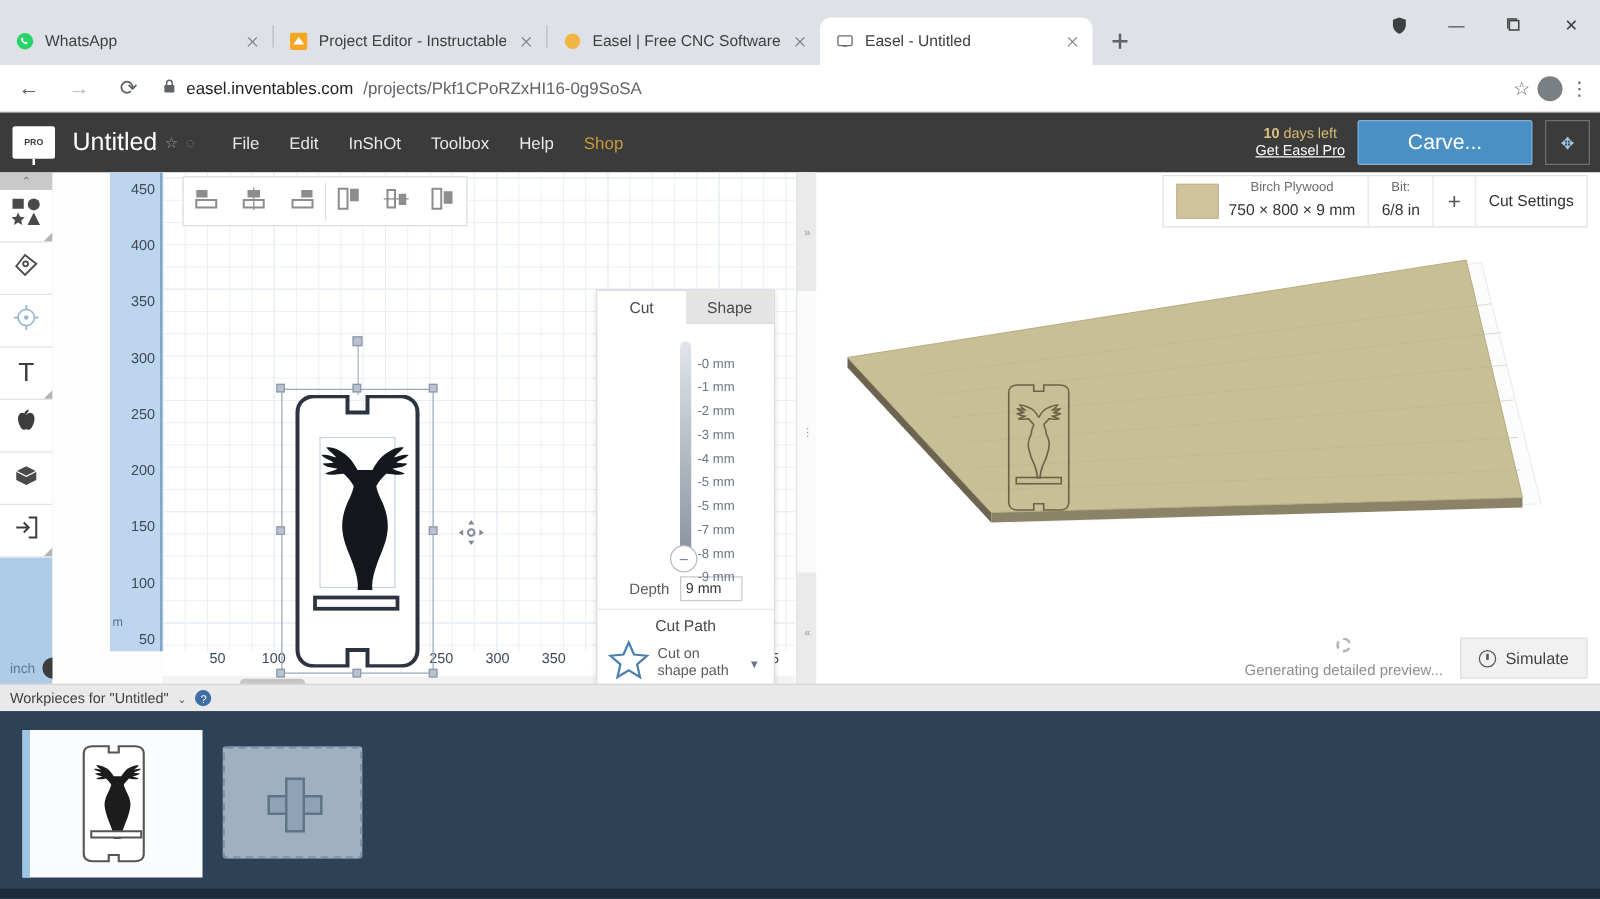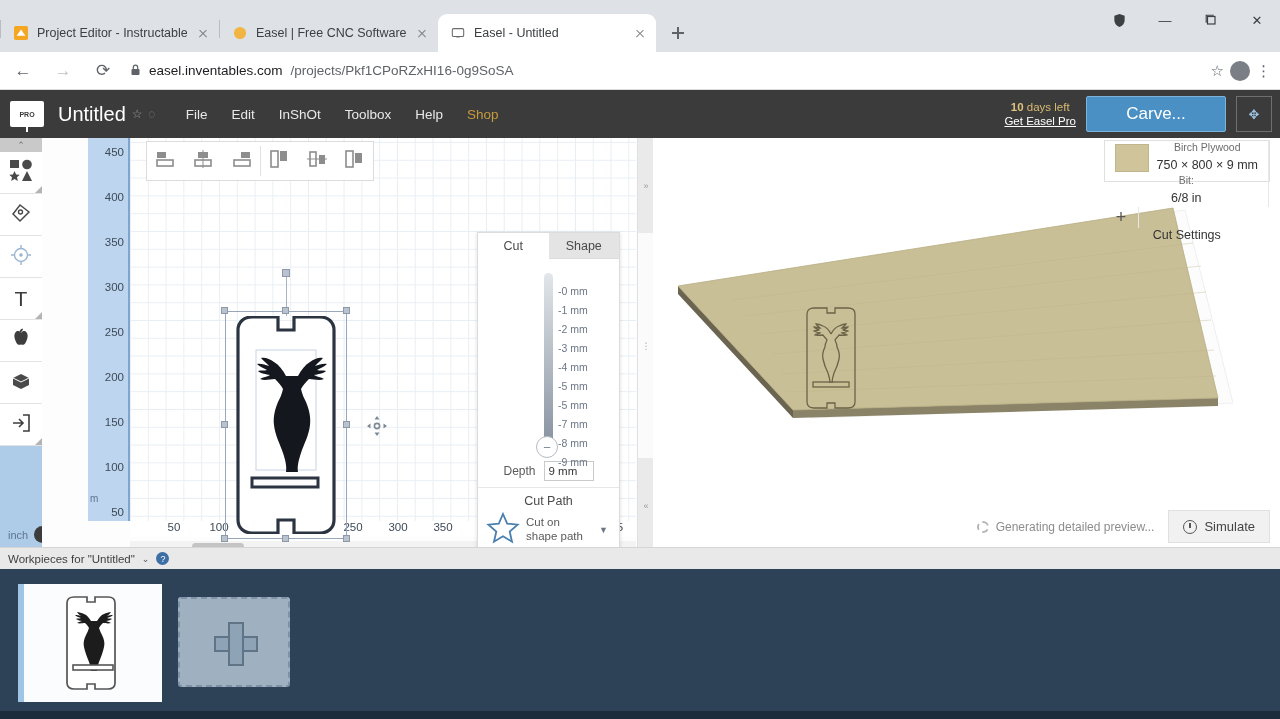--- a/index.html
+++ b/index.html
@@ -189,34 +189,34 @@
   .star-ico { flex:0 0 34px; color:#4a7fae; }
   .cutpath-lbl { flex:1 1 auto; font-size:11.5px; color:#5a5a5a; line-height:1.2; }
   .caret { flex:0 0 12px; color:#6b7785; font-size:9px; }
 
   
   .divider { position:absolute; left:637px; top:48px; width:16px; height:415px; background:#f2f2f2; border-left:1px solid #e0e0e0; border-right:1px solid #e0e0e0;}
   .div-seg { position:absolute; left:0; width:16px; background:#eaeaea; display:flex; align-items:center; justify-content:center; color:#9a9a9a; font-size:9px;}
 
   
   .preview { position:absolute; left:653px; top:48px; right:0; height:415px; background:#fff; }
-  .matbar { position:absolute; right:10px; top:2px; height:42px; display:flex; align-items:stretch; border:1px solid #e0e0e0; background:#fff;flex-direction:column; }
+  .matbar { position:absolute; right:10px; top:2px; height:42px; display:flex; align-items:stretch; border:1px solid #e0e0e0; background:#fff; }
   .matbar-cell { display:flex; align-items:center; justify-content:center; padding:0 10px; border-right:1px solid #e8e8e8; }
   .matbar-cell:last-child { border-right:none; }
   .swatch { width:34px; height:28px; background:#cfc49a; border:1px solid #bfb68f; margin-right:8px; }
   .mat-txt { line-height:1.25; text-align:center; }
   .mat-name { font-size:10.5px; color:#6d6d6d; }
   .mat-dim { font-size:12.5px; color:#333; }
   .bit-lbl { font-size:10.5px; color:#6d6d6d; }
   .bit-val { font-size:12.5px; color:#333; }
   .plus-cell { font-size:18px; color:#555; width:34px; }
   .cutset { font-size:12.5px; color:#333; }
 
   .prev-footer { position:absolute; right:10px; bottom:10px; display:flex; align-items:center; gap:14px; }
-  .gen-text { font-size:12px; color:#8d8d8d; display:flex; align-items:center; gap:7px; }
+  .gen-text { font-size:12px; color:#8d8d8d; display:flex; align-items:center; gap:7px;flex-direction:column; }
   .spinner { width:12px; height:12px; border:2px dashed #b5b5b5; border-radius:50%; display:inline-block;}
   .sim-btn { display:flex; align-items:center; gap:7px; padding:8px 14px; background:#f1f1f1; border:1px solid #e0e0e0; font-size:13px; color:#444; }
   .clock { width:14px; height:14px; border:1.6px solid #555; border-radius:50%; position:relative; display:inline-block;}
   .clock:after{content:""; position:absolute; left:5px; top:2.5px; width:1.4px; height:4.5px; background:#555;}
 
   
   .wp-header {
     position:absolute; left:0; top:547px; width:1280px; height:22px;
     background:#e9e9e9; display:flex; align-items:center; gap:7px; padding-left:8px;
     border-top:1px solid #d5d5d5;
@@ -248,20 +248,30 @@
 </head>
 <body>
 
 <div class="screen">
 
   <div class="browser">
 
     <div class="tabstrip">
       <div class="tabs-wrap">
 
+        <div class="tab inactive">
+          <span class="favicon">
+            <svg width="14" height="14" viewBox="0 0 16 16">
+                <circle cx="8" cy="8" r="7.5" fill="#25D366"></circle>
+                <path d="M5.2 4.6c.3-.1.6 0 .8.3l.6 1c.1.2.1.4 0 .6l-.4.5c.4.8 1 1.4 1.8 1.8l.5-.4c.2-.1.4-.1.6 0l1 .6c.3.2.4.5.3.8-.2.6-.8 1-1.4.9C6.8 10.4 5 8.6 4.3 6.3c-.1-.6.3-1.2.9-1.7z" fill="#fff"></path>
+              </svg>
+          </span>
+          <span class="tab-title">WhatsApp</span>
+          <span class="tab-close"></span>
+        </div>
         <div class="tab-sep"></div>
 
         <div class="tab inactive">
           <span class="favicon">
             <svg width="14" height="14" viewBox="0 0 16 16">
                 <rect width="16" height="16" rx="2" fill="#F5A623"></rect>
                 <path d="M3 11l5-7 5 7z" fill="#fff"></path>
               </svg>
           </span>
           <span class="tab-title">Project Editor - Instructables</span>

